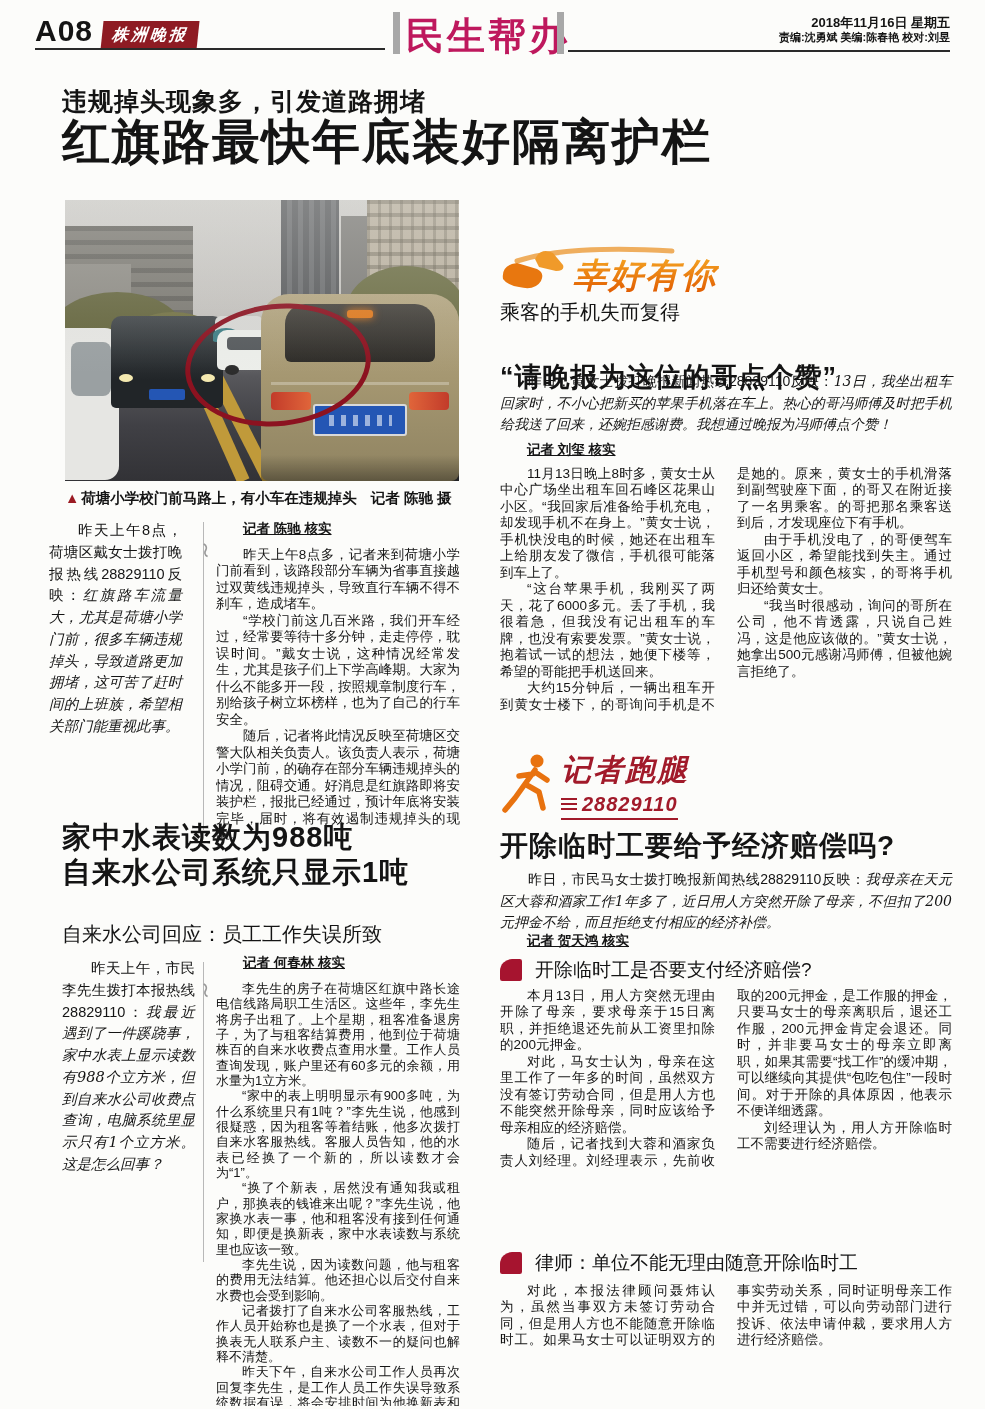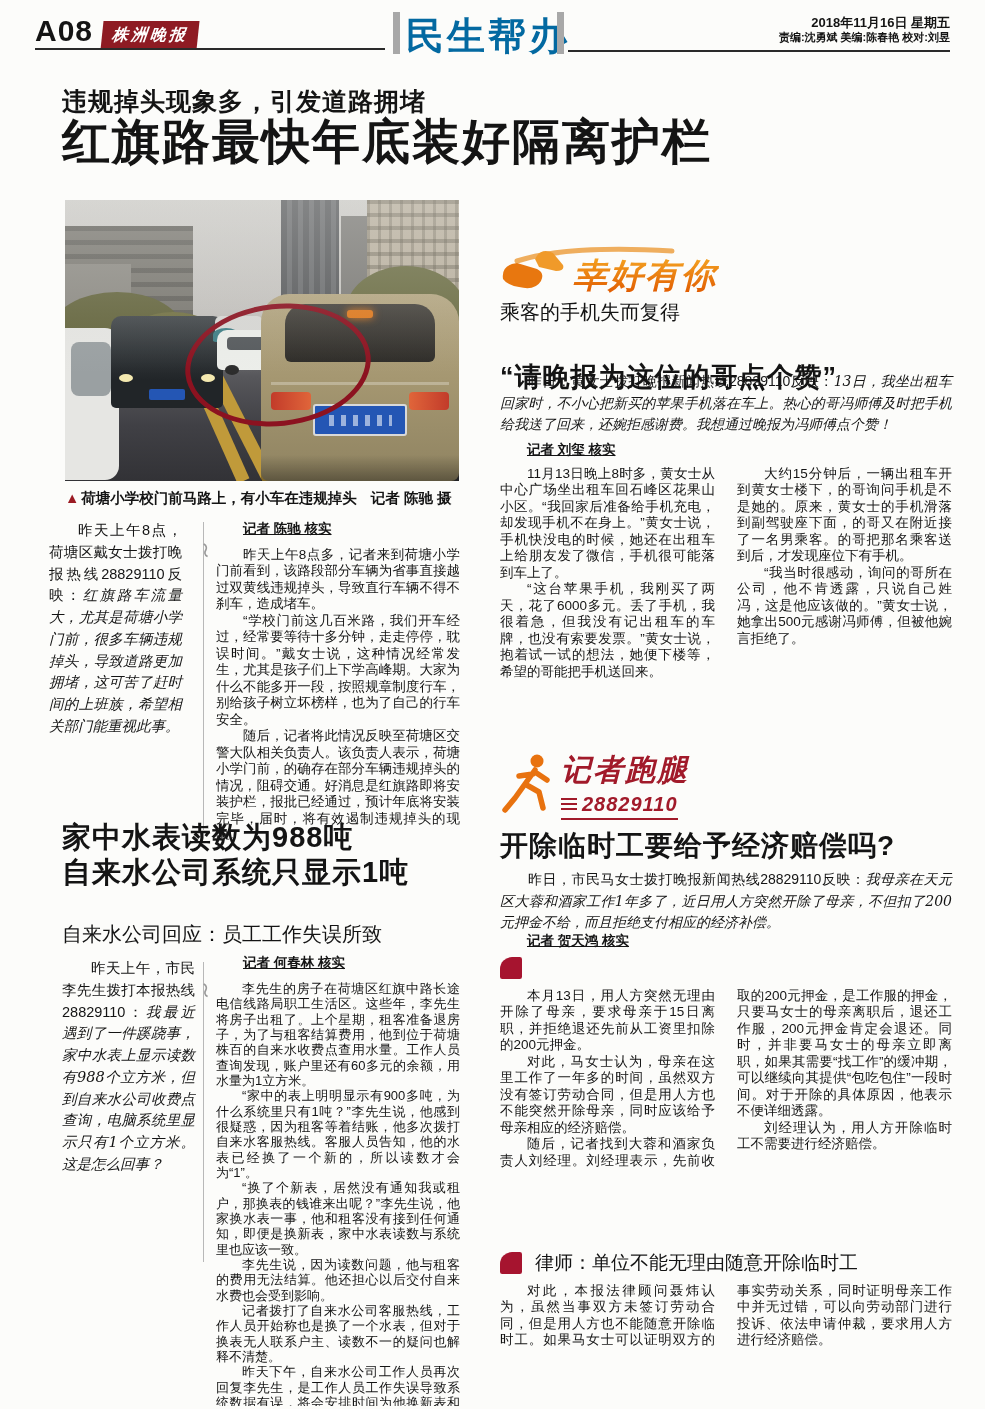--- a/index.html
+++ b/index.html
@@ -7,21 +7,21 @@
   #page{position:relative;width:985px;height:1409px;margin:0 auto;background:#fcfcfa;
         font-family:"Liberation Sans",sans-serif;color:#141414;overflow:hidden;}
 
   
   .page-num{position:absolute;left:35px;top:14px;font-size:30px;font-weight:bold;letter-spacing:1px;}
   .masthead{position:absolute;left:102px;top:21px;background:#8e1b23;color:#fff;font-style:italic;
             font-weight:bold;font-size:16px;padding:4px 10px;letter-spacing:3px;transform:skewX(-6deg);}
   .rule-left{position:absolute;left:35px;top:48px;width:350px;height:2px;background:#2a2a2a;}
   .section-bar{position:absolute;top:12px;width:7px;height:42px;background:#a8a8a8;}
   .bar-l{left:393px;} .bar-r{left:557px;}
-  .section-title{position:absolute;left:406px;top:11px;font-size:38px;font-weight:900;color:#0369a1;letter-spacing:3px;}
+  .section-title{position:absolute;left:406px;top:11px;font-size:38px;font-weight:900;color:#be185d;letter-spacing:3px;}
   .rule-right{position:absolute;left:568px;top:50px;width:382px;height:2px;background:#2a2a2a;}
   .date-block{position:absolute;right:35px;top:15px;text-align:right;line-height:1.25;}
   .date-line{font-size:13px;font-weight:bold;}
   .staff-line{font-size:11px;font-weight:bold;}
 
   
   .kicker{position:absolute;left:62px;top:85px;font-size:25px;font-weight:700;letter-spacing:1px;text-align:center;}
   .headline-main{position:absolute;left:62px;top:110px;font-size:48px;font-weight:900;letter-spacing:2px;}
 
   .photo{position:absolute;left:65px;top:200px;width:394px;height:281px;overflow:hidden;background:#b9b7b3;}
@@ -248,20 +248,21 @@
   <div class="phone-overline">乘客的手机失而复得</div>
   <div class="phone-headline">“请晚报为这位的哥点个赞”</div>
   <div class="lede phone-lede">
     <span>昨日，黄女士拨打晚报新闻热线28829110反映：</span><span class="kaiti">13日，我坐出租车回家时，不小心把新买的苹果手机落在车上。热心的哥冯师傅及时把手机给我送了回来，还婉拒感谢费。我想通过晚报为冯师傅点个赞！</span>
   </div>
   <div class="verify phone-verify">记者 刘玺 核实</div>
   <div class="cols bodytext phone-cols">
     <p>11月13日晚上8时多，黄女士从中心广场坐出租车回石峰区花果山小区。“我回家后准备给手机充电，却发现手机不在身上。”黄女士说，手机快没电的时候，她还在出租车上给朋友发了微信，手机很可能落到车上了。</p>
     <p>“这台苹果手机，我刚买了两天，花了6000多元。丢了手机，我很着急，但我没有记出租车的车牌，也没有索要发票。”黄女士说，抱着试一试的想法，她便下楼等，希望的哥能把手机送回来。</p>
     <p>大约15分钟后，一辆出租车开到黄女士楼下，的哥询问手机是不是她的。原来，黄女士的手机滑落到副驾驶座下面，的哥又在附近接了一名男乘客。的哥把那名乘客送到后，才发现座位下有手机。</p>
+    <p>由于手机没电了，的哥便驾车返回小区，希望能找到失主。通过手机型号和颜色核实，的哥将手机归还给黄女士。</p>
     <p>“我当时很感动，询问的哥所在公司，他不肯透露，只说自己姓冯，这是他应该做的。”黄女士说，她拿出500元感谢冯师傅，但被他婉言拒绝了。</p>
   </div>
 
   <div class="runner-logo">
     <svg width="58" height="66" viewBox="0 0 58 66">
       <circle cx="40" cy="11" r="6.5" fill="#e8720f"></circle>
       <path d="M38 20 L28 34 M38 22 L50 30 M36 24 L22 26 M28 34 L42 42 L46 58 M28 34 L18 48 L8 60" stroke="#e8720f" stroke-width="5.5" fill="none" stroke-linecap="round" stroke-linejoin="round"></path>
     </svg>
     <div class="runner-texts">
       <div class="runner-title">记者跑腿</div>
@@ -272,20 +273,21 @@
     </div>
   </div>
   <div class="runner-headline">开除临时工要给予经济赔偿吗?</div>
   <div class="lede runner-lede">
     <span>昨日，市民马女士拨打晚报新闻热线28829110反映：</span><span class="kaiti">我母亲在天元区大蓉和酒家工作1年多了，近日用人方突然开除了母亲，不但扣了200元押金不给，而且拒绝支付相应的经济补偿。</span>
   </div>
   <div class="verify runner-verify">记者 贺天鸿 核实</div>
 
   <div class="subhead sh1">
     <span class="bullet"></span>
+    <span>开除临时工是否要支付经济赔偿?</span>
   </div>
   <div class="cols bodytext runner-cols1">
     <p>本月13日，用人方突然无理由开除了母亲，要求母亲于15日离职，并拒绝退还先前从工资里扣除的200元押金。</p>
     <p>对此，马女士认为，母亲在这里工作了一年多的时间，虽然双方没有签订劳动合同，但是用人方也不能突然开除母亲，同时应该给予母亲相应的经济赔偿。</p>
     <p>随后，记者找到大蓉和酒家负责人刘经理。刘经理表示，先前收取的200元押金，是工作服的押金，只要马女士的母亲离职后，退还工作服，200元押金肯定会退还。同时，并非要马女士的母亲立即离职，如果其需要“找工作”的缓冲期，可以继续向其提供“包吃包住”一段时间。对于开除的具体原因，他表示不便详细透露。</p>
     <p>刘经理认为，用人方开除临时工不需要进行经济赔偿。</p>
   </div>
 
   <div class="subhead sh2">
     <span class="bullet"></span>

